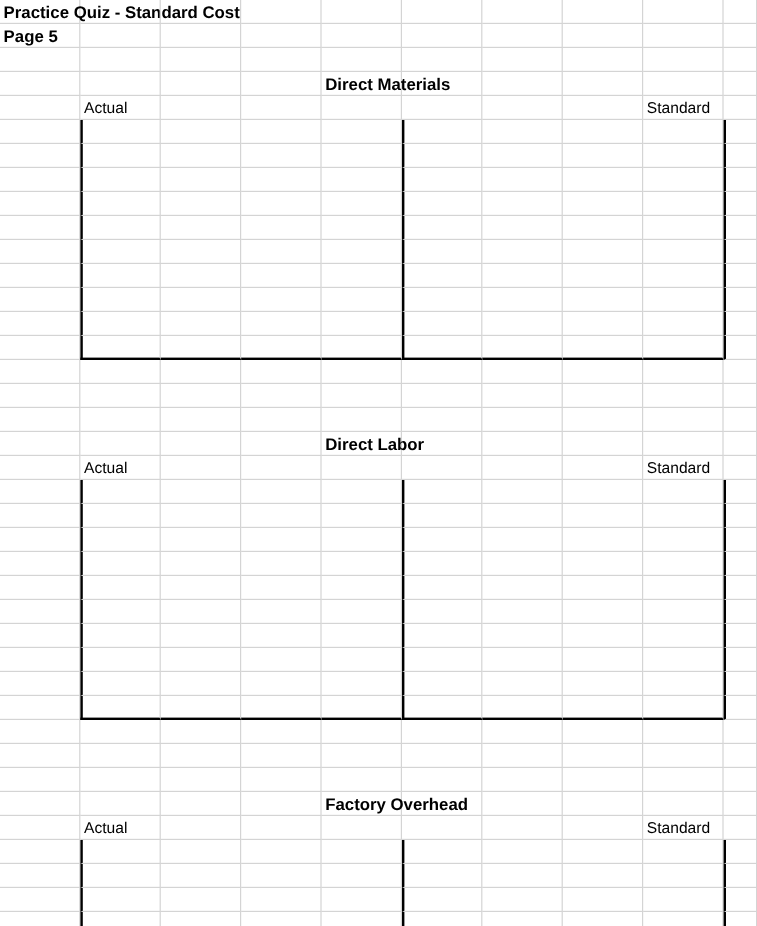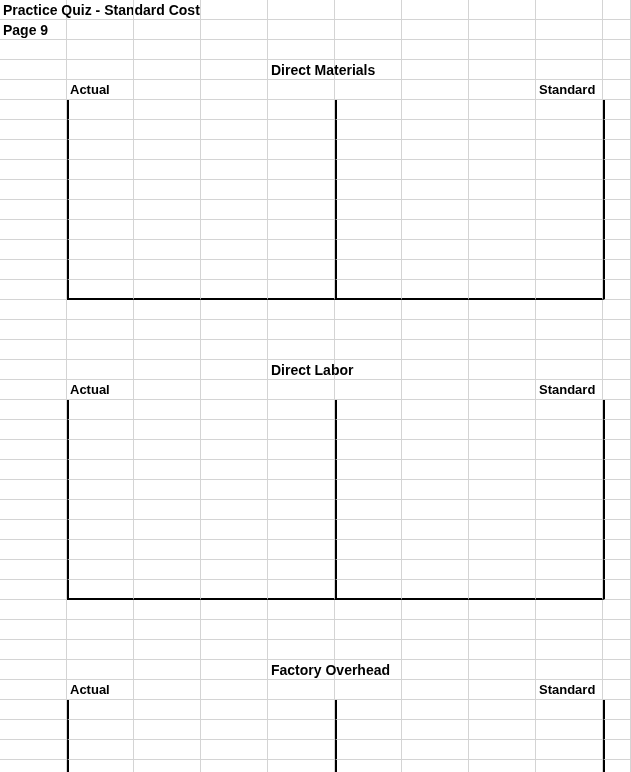--- a/index.html
+++ b/index.html
@@ -35,40 +35,39 @@
     .title {
       font-weight: bold;
       font-size: 14px;
     }
     .section-header {
       font-weight: bold;
       font-size: 14px;
     }
     .label {
       font-size: 13px;
-      font-weight: bold;
     }
     .border-left-thick { border-left: 2px solid #000; }
     .border-bottom-thick { border-bottom: 2px solid #000; }
   </style>
 </head>
 <body>
 
 <div class="grid" id="grid">
     <div class="cell title">Practice Quiz - Standard Cost</div>
     <div class="cell"></div>
     <div class="cell"></div>
     <div class="cell"></div>
     <div class="cell"></div>
     <div class="cell"></div>
     <div class="cell"></div>
     <div class="cell"></div>
     <div class="cell"></div>
     <div class="cell"></div>
-    <div class="cell title">Page 9</div>
+    <div class="cell title">Page 5</div>
     <div class="cell"></div>
     <div class="cell"></div>
     <div class="cell"></div>
     <div class="cell"></div>
     <div class="cell"></div>
     <div class="cell"></div>
     <div class="cell"></div>
     <div class="cell"></div>
     <div class="cell"></div>
     <div class="cell"></div>

